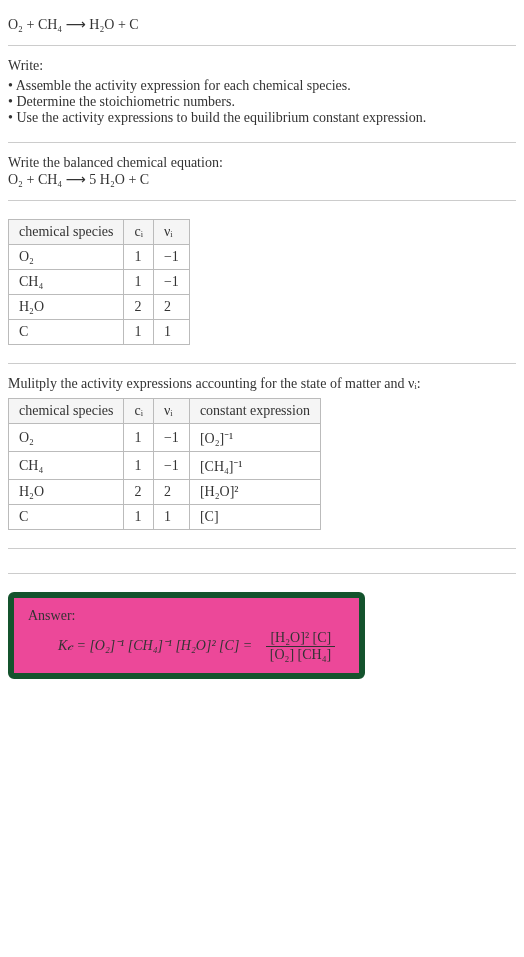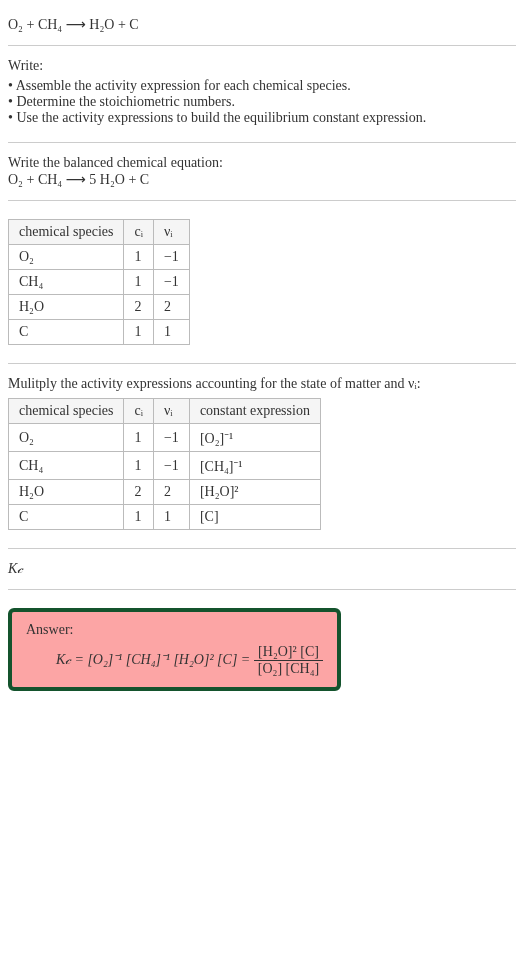--- a/index.html
+++ b/index.html
@@ -42,32 +42,32 @@
     border: 1px solid #bbb;
     padding: 4px 10px;
     text-align: left;
     font-weight: normal;
     font-size: 14px;
   }
   table.data th {
     background: #f5f5f5;
   }
   .answer-box {
-    border: 4px solid #14532d;
-    background: #fca5a5;
+    border: 6px solid #14532d;
+    background: #ec4899;
     border-radius: 6px;
     padding: 10px 14px;
     margin: 6px 0;
     display: inline-block;
   }
   .frac {
     display: inline-block;
     vertical-align: middle;
-    text-align: center;
-    margin: 0 0;
+    text-align: right;
+    margin: 0 10px;
   }
   .frac .num {
     display: block;
     border-bottom: 1px solid #333;
     padding: 0 4px;
   }
   .frac .den {
     display: block;
     padding: 0 4px;
   }
@@ -162,21 +162,20 @@
       <td>1</td>
       <td>1</td>
       <td>[C]</td>
     </tr>
   </tbody>
     </table>
 </div>
 <hr>
 
 <div class="section">
-  <div class="italic">K𝒸</div>
 </div>
 <hr>
 
 <div class="section">
   <div class="answer-box">
     <div>Answer:</div>
     <div style="margin-top:6px; padding-left:30px;">
       <span class="italic">K𝒸 = [O₂]⁻¹ [CH₄]⁻¹ [H₂O]² [C] =</span>
       <span class="frac">
         <span class="num">[H₂O]² [C]</span>

